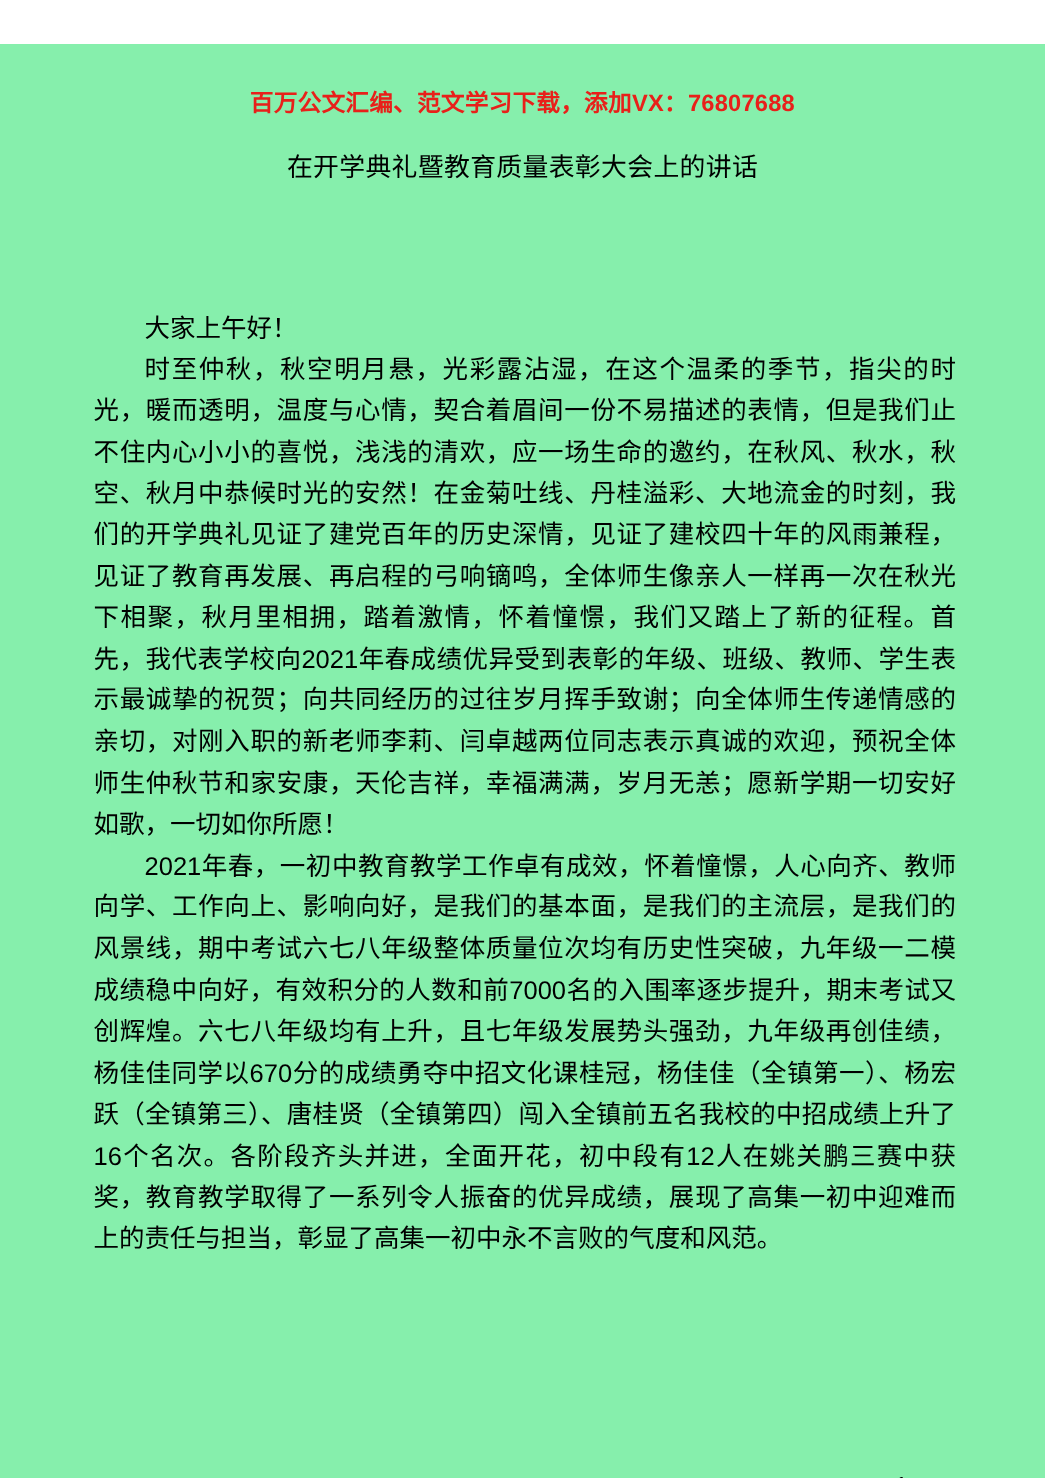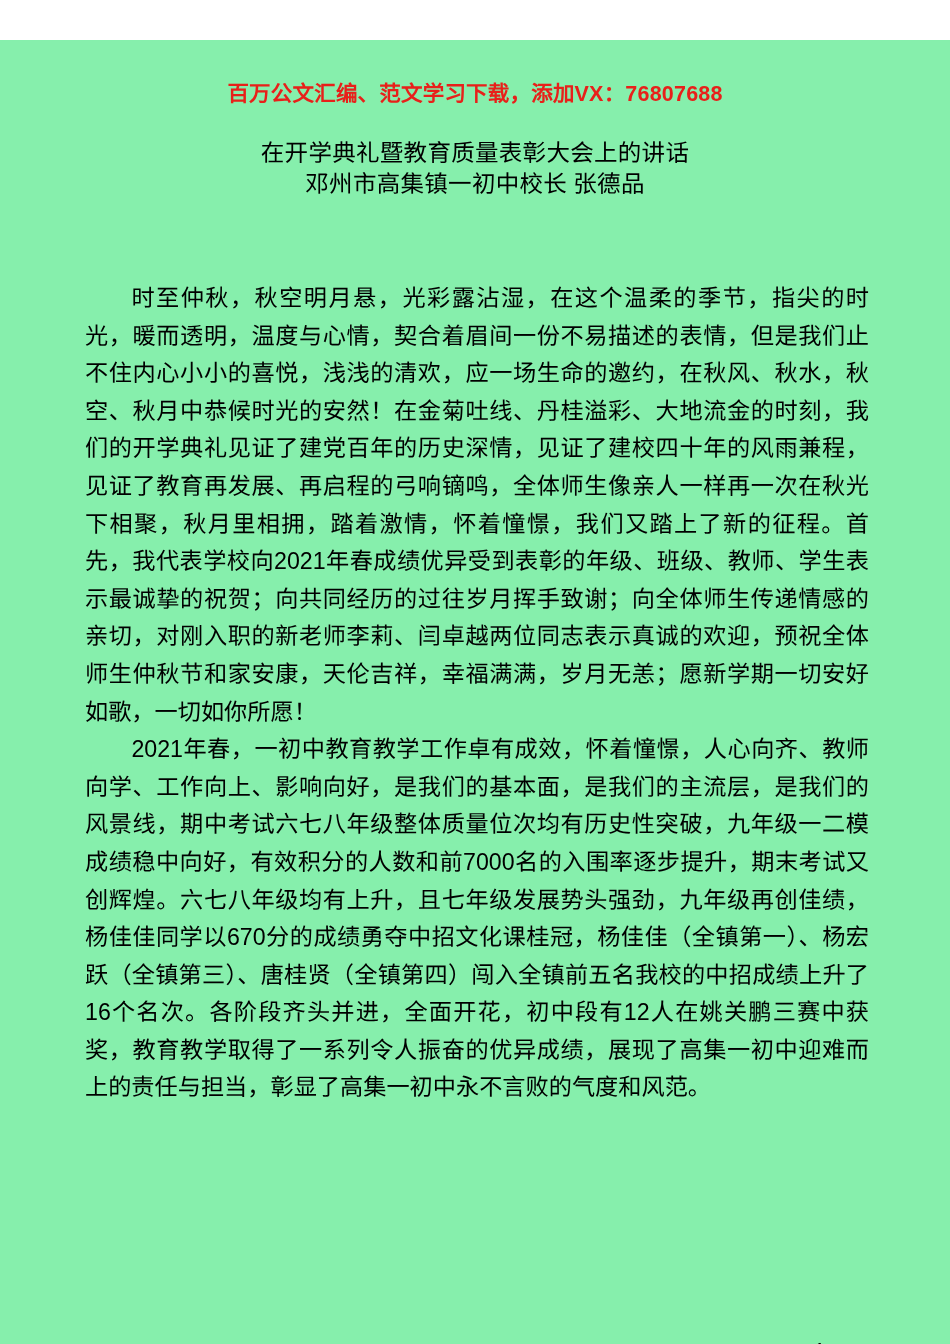--- a/index.html
+++ b/index.html
@@ -106,26 +106,26 @@
 </style>
 </head>
 <body>
 
 <div class="page" style="background: #86efac; color: rgb(0, 0, 0); margin-top: 40px;">
 
   <div class="promo-banner" style="color: rgb(232, 32, 26);">百万公文汇编、范文学习下载，添加VX：76807688</div>
 
   <div class="title-block">
     <div class="title-line">在开学典礼暨教育质量表彰大会上的讲话</div>
-    <div class="title-line">邓州市高集镇一初中校长  张德品</div>
   </div>
 
   <div class="body-text">
 
 
+    <p class="para indent">大家上午好！</p>
 
     <p class="para indent">时至仲秋，秋空明月悬，光彩露沾湿，在这个温柔的季节，指尖的时光，暖而透明，温度与心情，契合着眉间一份不易描述的表情，但是我们止不住内心小小的喜悦，浅浅的清欢，应一场生命的邀约，在秋风、秋水，秋空、秋月中恭候时光的安然！在金菊吐线、丹桂溢彩、大地流金的时刻，我们的开学典礼见证了建党百年的历史深情，见证了建校四十年的风雨兼程，见证了教育再发展、再启程的弓响镝鸣，全体师生像亲人一样再一次在秋光下相聚，秋月里相拥，踏着激情，怀着憧憬，我们又踏上了新的征程。首先，我代表学校向2021年春成绩优异受到表彰的年级、班级、教师、学生表示最诚挚的祝贺；向共同经历的过往岁月挥手致谢；向全体师生传递情感的亲切，对刚入职的新老师李莉、闫卓越两位同志表示真诚的欢迎，预祝全体师生仲秋节和家安康，天伦吉祥，幸福满满，岁月无恙；愿新学期一切安好如歌，一切如你所愿！</p>
 
     <p class="para indent">
       <span>2021年春，一初中教育教学工作卓有成效，怀着憧憬，人心向齐、教师向学、工作向上、影响向好，是我们的基本面，是我们的主流层，是我们的风景线，期中考试六七八年级整体质量位次均有历史性突破，九年级一二模成绩稳中向好，有效积分的人数和前7000名的入围率逐步提升，期末考试又创辉煌。六七八年级均有上升，且七年级发展势头</span><span class="alt-face">强劲</span><span>，九年级再创佳绩，杨佳佳同学以670分的成绩勇夺中招文化课桂冠，杨佳佳（全镇第一）、杨宏跃（全镇第三）、唐桂贤（全镇第四）闯入全镇前五名我校的中招成绩上升了16个名次。各阶段齐头并进，全面开花，初中段有12人在姚关鹏三赛中获奖，教育教学取得了一系列令人振奋的优异成绩，展现了高集一初中迎难而上的责任与担当，彰显了高集一初中永不言败的气度和风范。</span>
     </p>
 
 
   </div>
 

